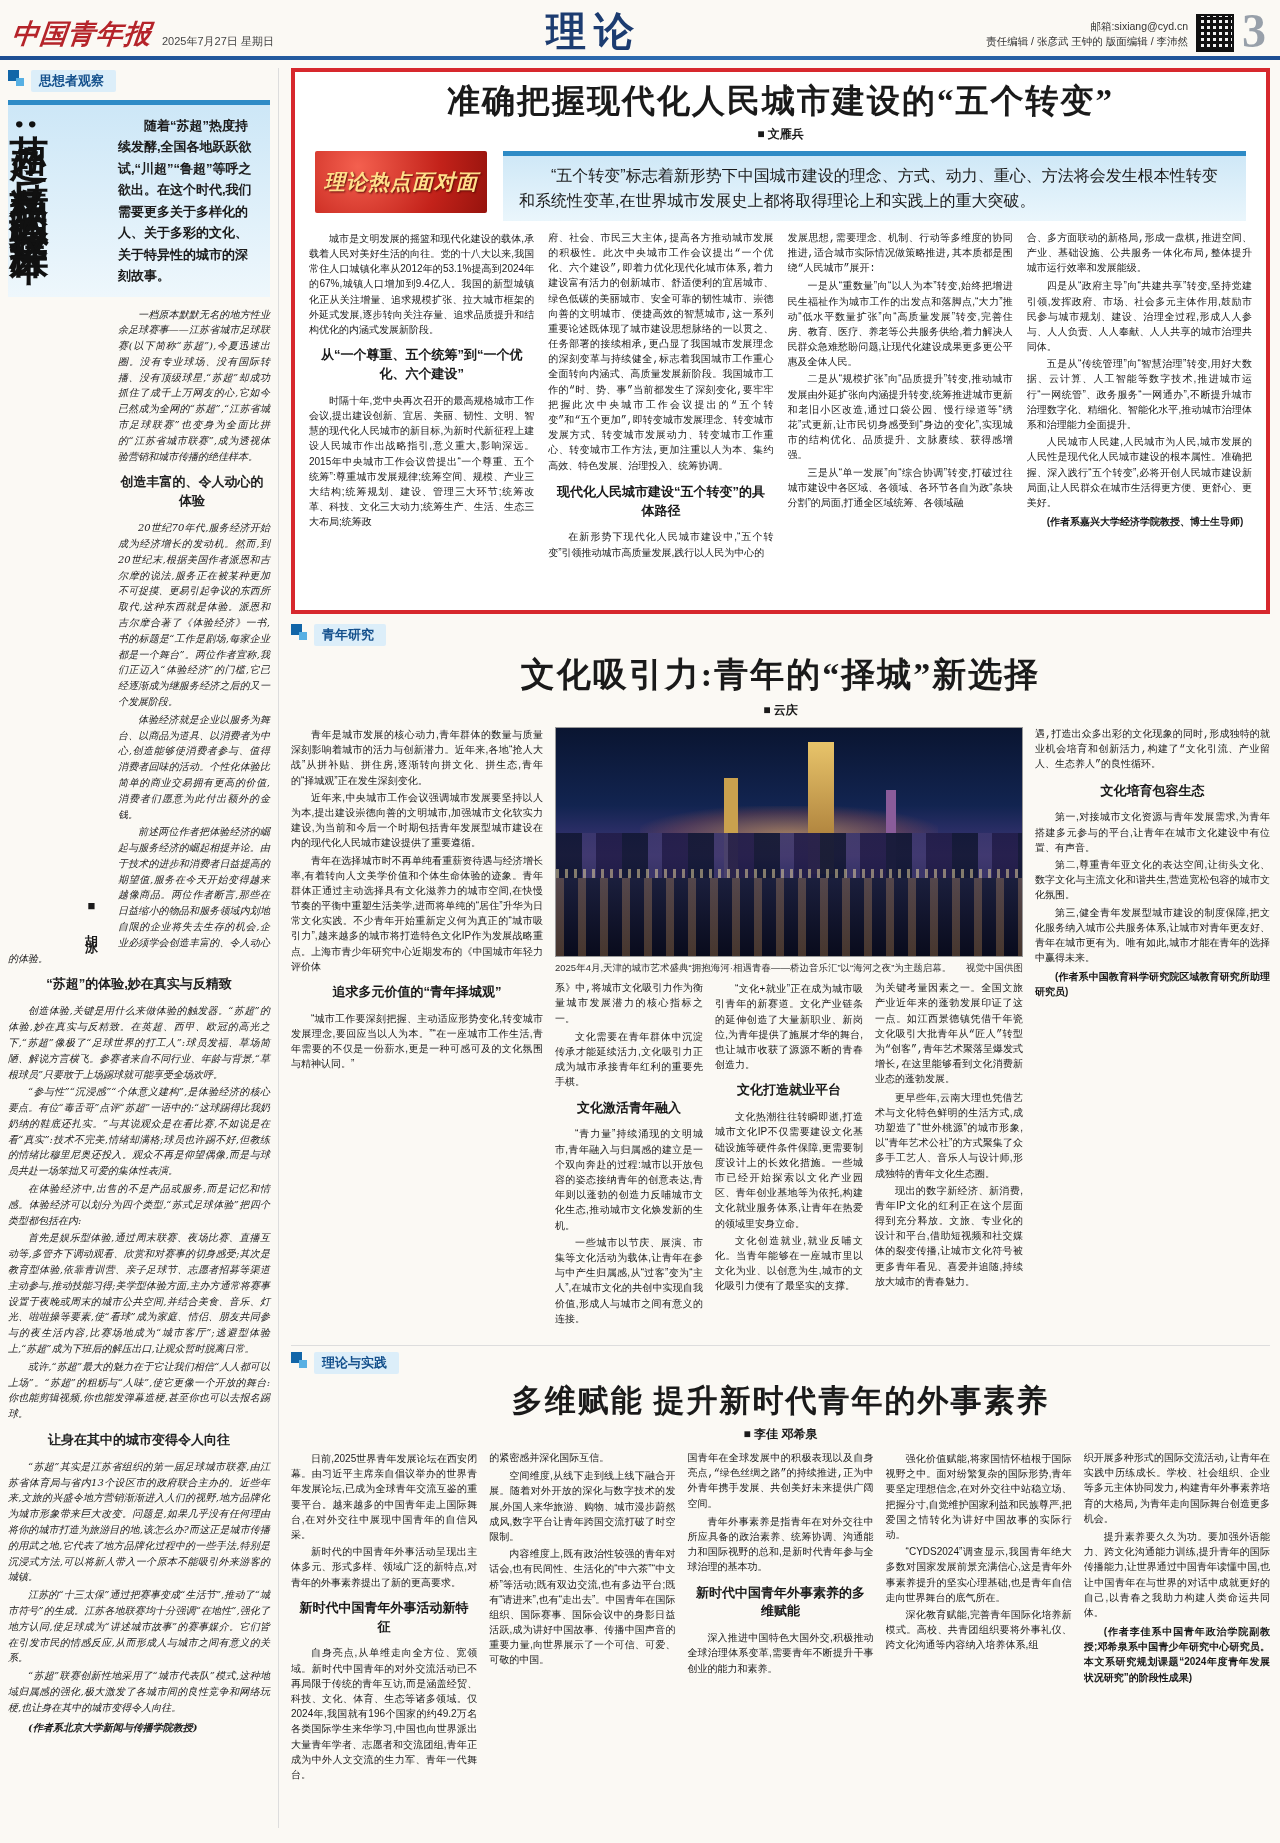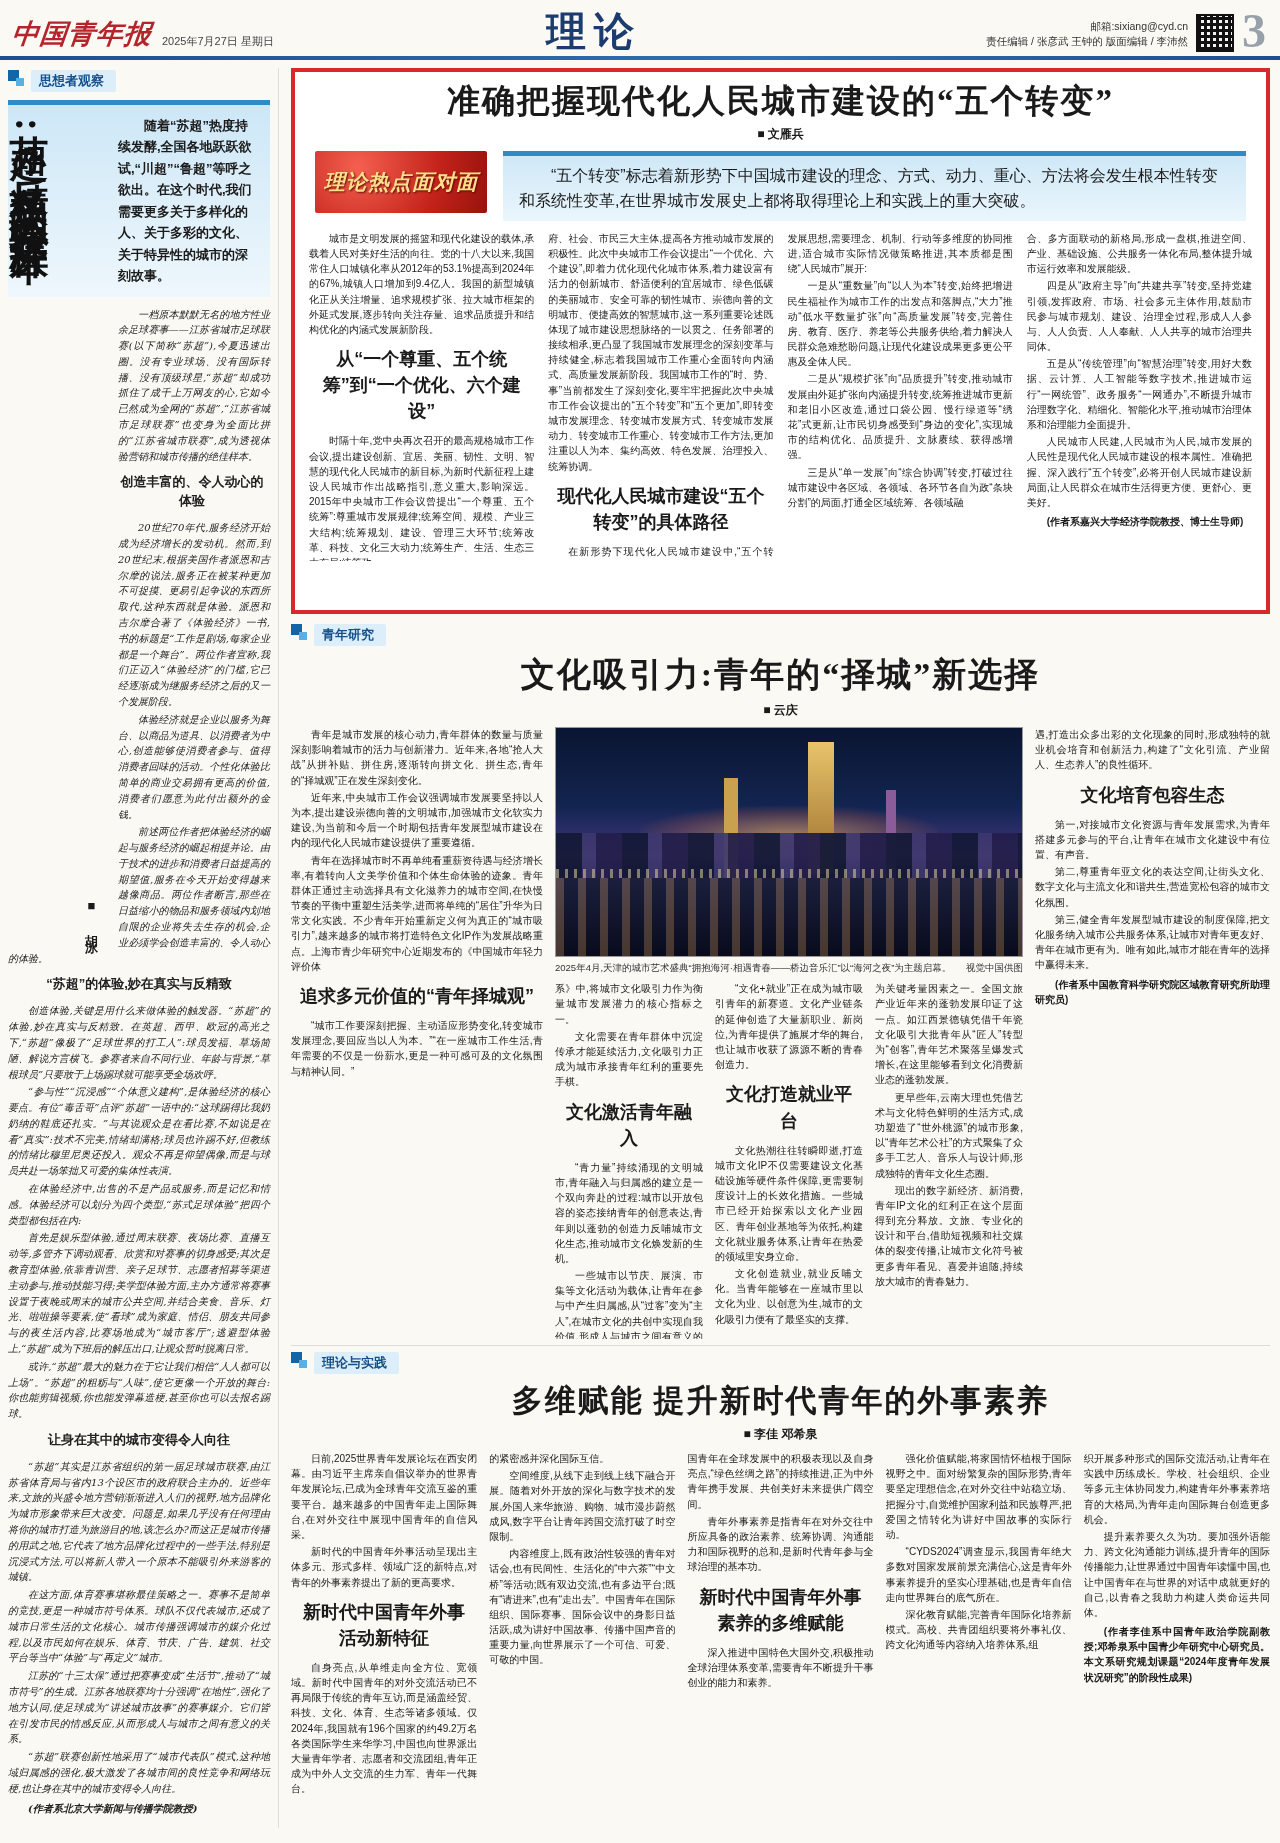--- a/index.html
+++ b/index.html
@@ -26,22 +26,22 @@
   .left-col{width:262px;flex:0 0 262px;overflow:hidden;height:1760px;border-right:1px solid #ddd;padding-right:8px;}
   .right-area{flex:1;display:flex;flex-direction:column;min-width:0;}
   
   .tag{display:inline-flex;align-items:flex-start;gap:7px;margin:2px 0 6px;}
   .tag-icon{position:relative;width:16px;height:16px;flex:0 0 16px;}
   .tag-icon .sq1{position:absolute;left:0;top:0;width:11px;height:11px;background:#1266a8;}
   .tag-icon .sq2{position:absolute;right:0;bottom:0;width:8px;height:8px;background:#58b0e3;}
   .tag-label{background:#dceef9;color:#14508c;font-weight:bold;font-size:13px;padding:2px 12px 2px 8px;border-radius:2px;white-space:nowrap;}
   
   .para{margin:0 0 2px;text-indent:2em;}
-  .cont{text-indent:0;}
-  .colhead{text-align:center;font-size:18px;font-weight:bold;margin:9px 4px;line-height:1.45;font-family:"Liberation Sans",sans-serif;font-style:normal;}
+  .cont{text-indent:0;font-family:Liberation Mono, monospace;}
+  .colhead{text-align:center;font-size:13px;font-weight:bold;margin:9px 4px;line-height:1.45;font-family:"Liberation Sans",sans-serif;font-style:normal;}
   .note{font-weight:bold;text-indent:2em;margin-top:4px;}
   
   .su-wrap{position:relative;}
   .su-strip{float:left;width:98px;height:835px;margin:4px 12px 6px 0;position:relative;}
   .su-title{writing-mode:vertical-rl;font-family:"Liberation Serif",serif;font-weight:bold;
             font-size:39px;line-height:1.05;letter-spacing:7px;height:100%;color:#111;}
   .su-byline{position:absolute;right:6px;bottom:6px;writing-mode:vertical-rl;font-size:13px;font-weight:bold;letter-spacing:4px;}
   .su-intro{background:linear-gradient(180deg,#cde7f7,#eef7fc);border-top:5px solid #2e8bc6;
             padding:10px 12px;font-size:13px;font-weight:bold;line-height:1.65;margin:2px 0 10px;}
   .su-intro p{margin:0;text-indent:2em;}
@@ -142,21 +142,20 @@
             <p class="para">体验经济就是企业以服务为舞台、以商品为道具、以消费者为中心,创造能够使消费者参与、值得消费者回味的活动。个性化体验比简单的商业交易拥有更高的价值,消费者们愿意为此付出额外的金钱。</p>
             <p class="para">前述两位作者把体验经济的崛起与服务经济的崛起相提并论。由于技术的进步和消费者日益提高的期望值,服务在今天开始变得越来越像商品。两位作者断言,那些在日益缩小的物品和服务领域内划地自限的企业将失去生存的机会,企业必须学会创造丰富的、令人动心的体验。</p>
             <h4 class="colhead">“苏超”的体验,妙在真实与反精致</h4>
             <p class="para">创造体验,关键是用什么来做体验的触发器。“苏超”的体验,妙在真实与反精致。在英超、西甲、欧冠的高光之下,“苏超”像极了“足球世界的打工人”:球员发福、草场简陋、解说方言横飞。参赛者来自不同行业、年龄与背景,“草根球员”只要敢于上场踢球就可能享受全场欢呼。</p>
             <p class="para">“参与性”“沉浸感”“个体意义建构”,是体验经济的核心要点。有位“毒舌哥”点评“苏超”一语中的:“这球踢得比我奶奶纳的鞋底还扎实。”与其说观众是在看比赛,不如说是在看“真实”:技术不完美,情绪却满格;球员也许踢不好,但教练的情绪比穆里尼奥还投入。观众不再是仰望偶像,而是与球员共赴一场笨拙又可爱的集体性表演。</p>
             <p class="para">在体验经济中,出售的不是产品或服务,而是记忆和情感。体验经济可以划分为四个类型,“苏式足球体验”把四个类型都包括在内:</p>
             <p class="para">首先是娱乐型体验,通过周末联赛、夜场比赛、直播互动等,多管齐下调动观看、欣赏和对赛事的切身感受;其次是教育型体验,依靠青训营、亲子足球节、志愿者招募等渠道主动参与,推动技能习得;美学型体验方面,主办方通常将赛事设置于夜晚或周末的城市公共空间,并结合美食、音乐、灯光、啦啦操等要素,使“看球”成为家庭、情侣、朋友共同参与的夜生活内容,比赛场地成为“城市客厅”;逃避型体验上,“苏超”成为下班后的解压出口,让观众暂时脱离日常。</p>
             <p class="para">或许,“苏超”最大的魅力在于它让我们相信“人人都可以上场”。“苏超”的粗粝与“人味”,使它更像一个开放的舞台:你也能剪辑视频,你也能发弹幕造梗,甚至你也可以去报名踢球。</p>
             <h4 class="colhead">让身在其中的城市变得令人向往</h4>
             <p class="para">“苏超”其实是江苏省组织的第一届足球城市联赛,由江苏省体育局与省内13个设区市的政府联合主办的。近些年来,文旅的兴盛令地方营销渐渐进入人们的视野,地方品牌化为城市形象带来巨大改变。问题是,如果几乎没有任何理由将你的城市打造为旅游目的地,该怎么办?而这正是城市传播的用武之地,它代表了地方品牌化过程中的一些手法,特别是沉浸式方法,可以将新人带入一个原本不能吸引外来游客的城镇。</p>
-            <p class="para">在这方面,体育赛事堪称最佳策略之一。赛事不是简单的竞技,更是一种城市符号体系。球队不仅代表城市,还成了城市日常生活的文化核心。城市传播强调城市的媒介化过程,以及市民如何在娱乐、体育、节庆、广告、建筑、社交平台等当中“体验”与“再定义”城市。</p>
             <p class="para">江苏的“十三太保”通过把赛事变成“生活节”,推动了“城市符号”的生成。江苏各地联赛均十分强调“在地性”,强化了地方认同,使足球成为“讲述城市故事”的赛事媒介。它们皆在引发市民的情感反应,从而形成人与城市之间有意义的关系。</p>
             <p class="para">“苏超”联赛创新性地采用了“城市代表队”模式,这种地域归属感的强化,极大激发了各城市间的良性竞争和网络玩梗,也让身在其中的城市变得令人向往。</p>
             <p class="note">(作者系北京大学新闻与传播学院教授)</p>
           </div>
       </div>
     </div>
 
     <div class="right-area">
 
       <div class="fs-box">

